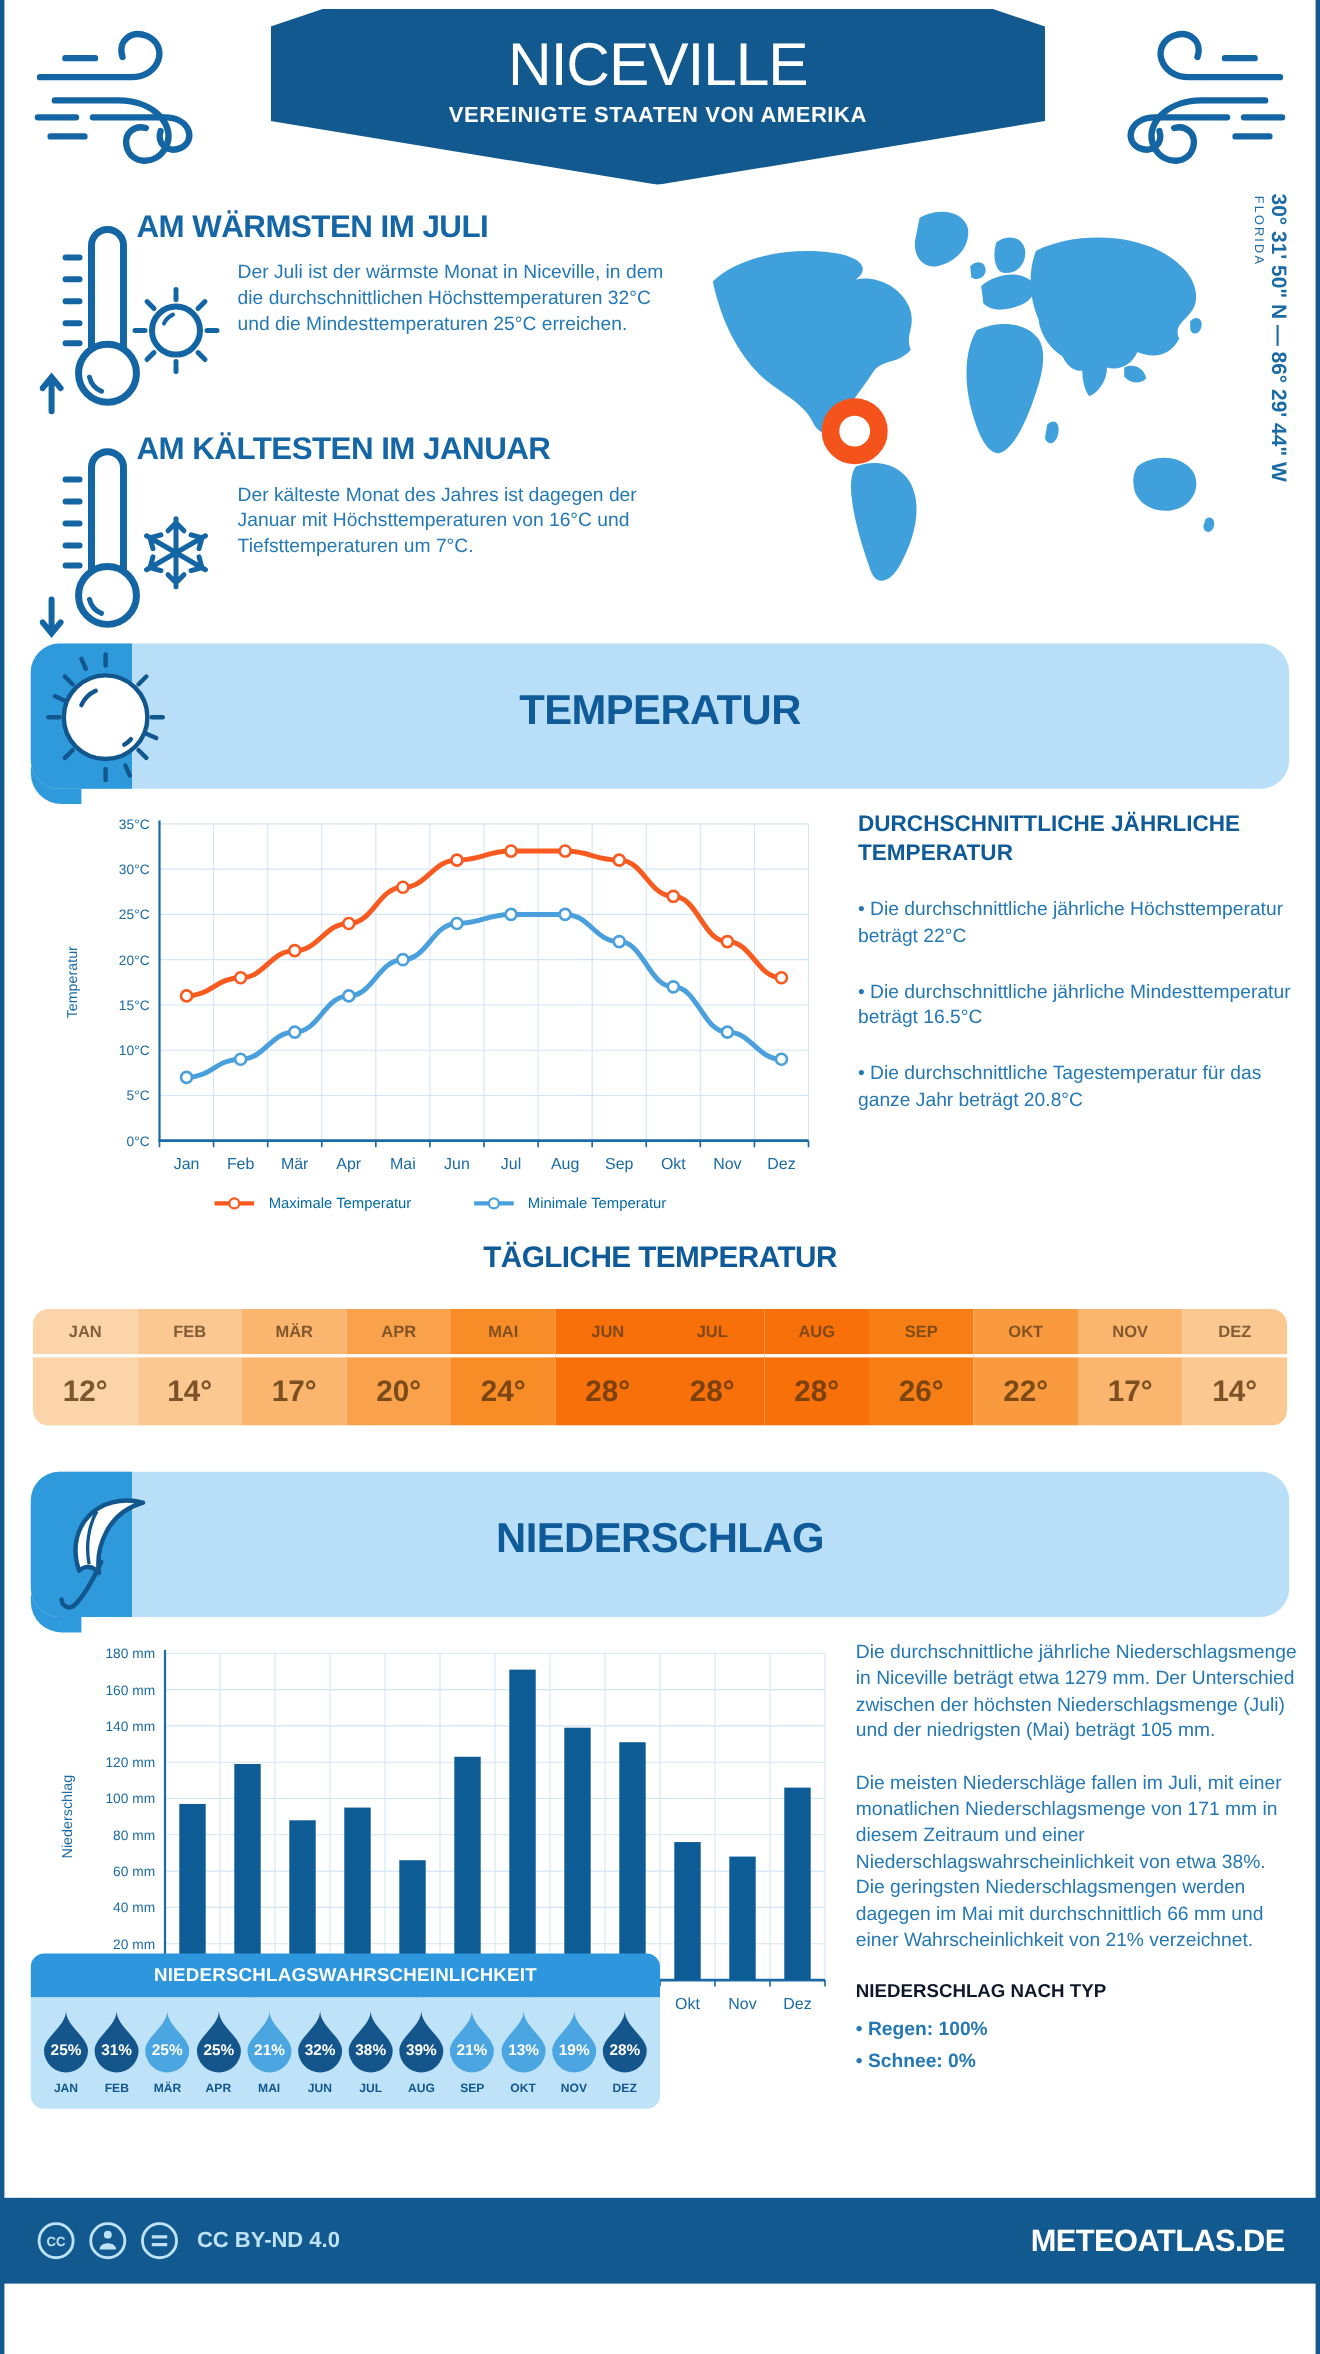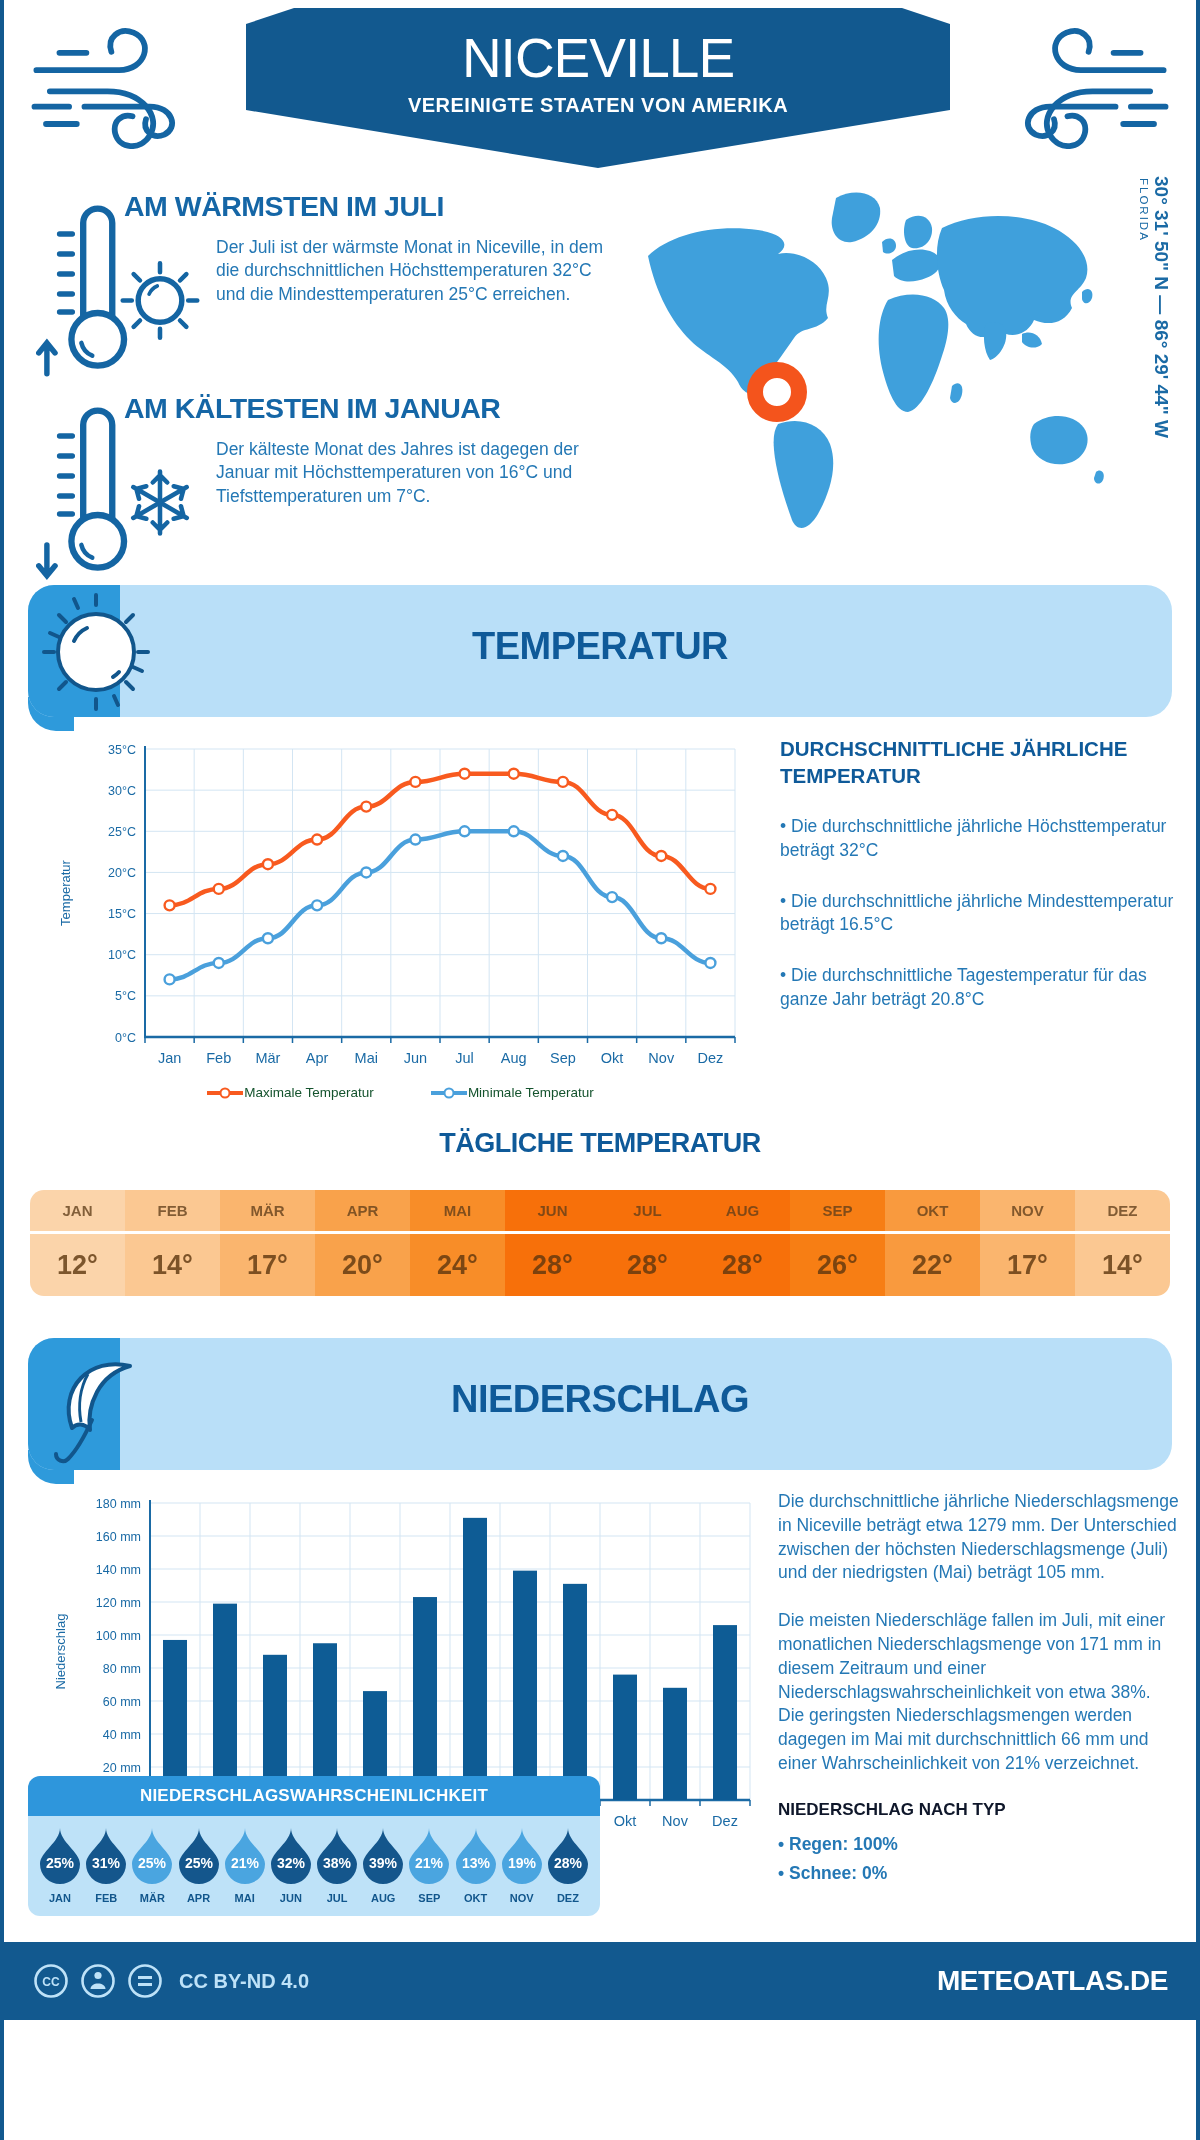--- a/index.html
+++ b/index.html
@@ -44,21 +44,21 @@
   .sec-banner .chip{position:absolute;left:0;top:0;bottom:0;width:92px;background:#2e9adb;border-radius:26px 0 0 26px;}
   .sec-banner .icon{position:absolute;left:10px;top:6px;width:120px;height:122px;}
   .sec-banner h1{position:absolute;left:0;right:0;top:40px;margin:0;text-align:center;font-size:38px;color:#0f5a99;letter-spacing:-.5px;}
 
   
   .chart-wrap{position:absolute;}
   .axis-tick{font:12.5px "Liberation Sans",sans-serif;fill:#1a6aa5;}
   .axis-cat{font:14.5px "Liberation Sans",sans-serif;fill:#1a6aa5;}
   .axis-ylab{font:13px "Liberation Sans",sans-serif;fill:#1a6aa5;}
   .legend{display:flex;justify-content:center;gap:56px;margin-top:8px;}
-  .legend .item{display:flex;align-items:center;gap:0;font-size:13.5px;color:#14532d;}
+  .legend .item{display:flex;align-items:center;gap:12px;font-size:13.5px;color:#0369a1;}
   .legend .sq{width:11px;height:11px;background:#0e5c95;display:inline-block;}
 
   
   .annual{position:absolute;left:780px;top:736px;width:398px;}
   .annual h3{margin:0 0 26px;font-size:20.5px;line-height:1.3;color:#0f5a99;}
   .annual p{margin:0 0 28px;font-size:17.5px;line-height:1.33;color:#2478b5;}
   .precip-text{position:absolute;left:778px;top:1490px;width:402px;}
   .precip-text p{margin:0 0 24px;font-size:17.5px;line-height:1.36;color:#2478b5;}
   .precip-text h3{margin:6px 0 10px;font-size:17px;color:#0f172a;}
   .precip-text .tb{margin:0;font-size:17.5px;line-height:1.65;color:#2478b5;font-weight:bold;}
@@ -75,21 +75,21 @@
   
   .prob{position:absolute;left:28px;top:1776px;width:572px;}
   .prob .hd{height:40px;background:#2e96dc;border-radius:12px 12px 0 0;display:flex;align-items:center;justify-content:center;
             color:#fff;font-size:17px;font-weight:bold;letter-spacing:.2px;}
   .prob .bd{background:#bee2f8;border-radius:0 0 12px 12px;padding:10px 10px 12px;display:flex;justify-content:space-between;}
   .drop{width:44px;text-align:center;}
   .drop-pct{font:bold 14px "Liberation Sans",sans-serif;fill:#fff;}
   .drop-m{margin-top:2px;font-size:11px;font-weight:bold;color:#11568c;}
 
   
-  .footer{position:absolute;left:0;top:1942px;width:1200px;height:78px;background:#12598f;display:flex;align-items:center;}
+  .footer{position:absolute;left:0;top:1998px;width:1200px;height:78px;background:#12598f;display:flex;align-items:center;}
   .footer .cc{display:flex;align-items:center;gap:9px;margin-left:32px;}
   .footer .cc-label{color:#bee2f8;font-weight:bold;font-size:20px;margin-left:6px;}
   .footer .brand{margin-left:auto;margin-right:32px;color:#fff;font-weight:bold;font-size:28px;letter-spacing:-.5px;}
 </style>
 </head>
 <body>
 
 <div class="edge left"></div>
 <div class="edge right"></div>
 
@@ -305,21 +305,21 @@
         <line x1="1" y1="6" x2="37" y2="6" stroke="#4aa0dc" stroke-width="4"></line>
           <circle cx="19" cy="6" r="4.5" fill="#fff" stroke="#4aa0dc" stroke-width="2"></circle>
       </svg>
       <span>Minimale Temperatur</span>
     </span>
   </div>
 </div>
 
 <div class="annual">
   <h3>DURCHSCHNITTLICHE JÄHRLICHE TEMPERATUR</h3>
-  <p>• Die durchschnittliche jährliche Höchsttemperatur beträgt 32°C</p>
+  <p>• Die durchschnittliche jährliche Höchsttemperatur beträgt 22°C</p>
   <p>• Die durchschnittliche jährliche Mindesttemperatur beträgt 16.5°C</p>
   <p>• Die durchschnittliche Tagestemperatur für das ganze Jahr beträgt 20.8°C</p>
 </div>
 
 <h2 class="daily-title">TÄGLICHE TEMPERATUR</h2>
 <div class="daily" id="daily-cols">
     <div class="day-col" style="background: rgb(251, 212, 170);">
       <div class="day-m">JAN</div>
       <div class="day-v">12°</div>
     </div>

